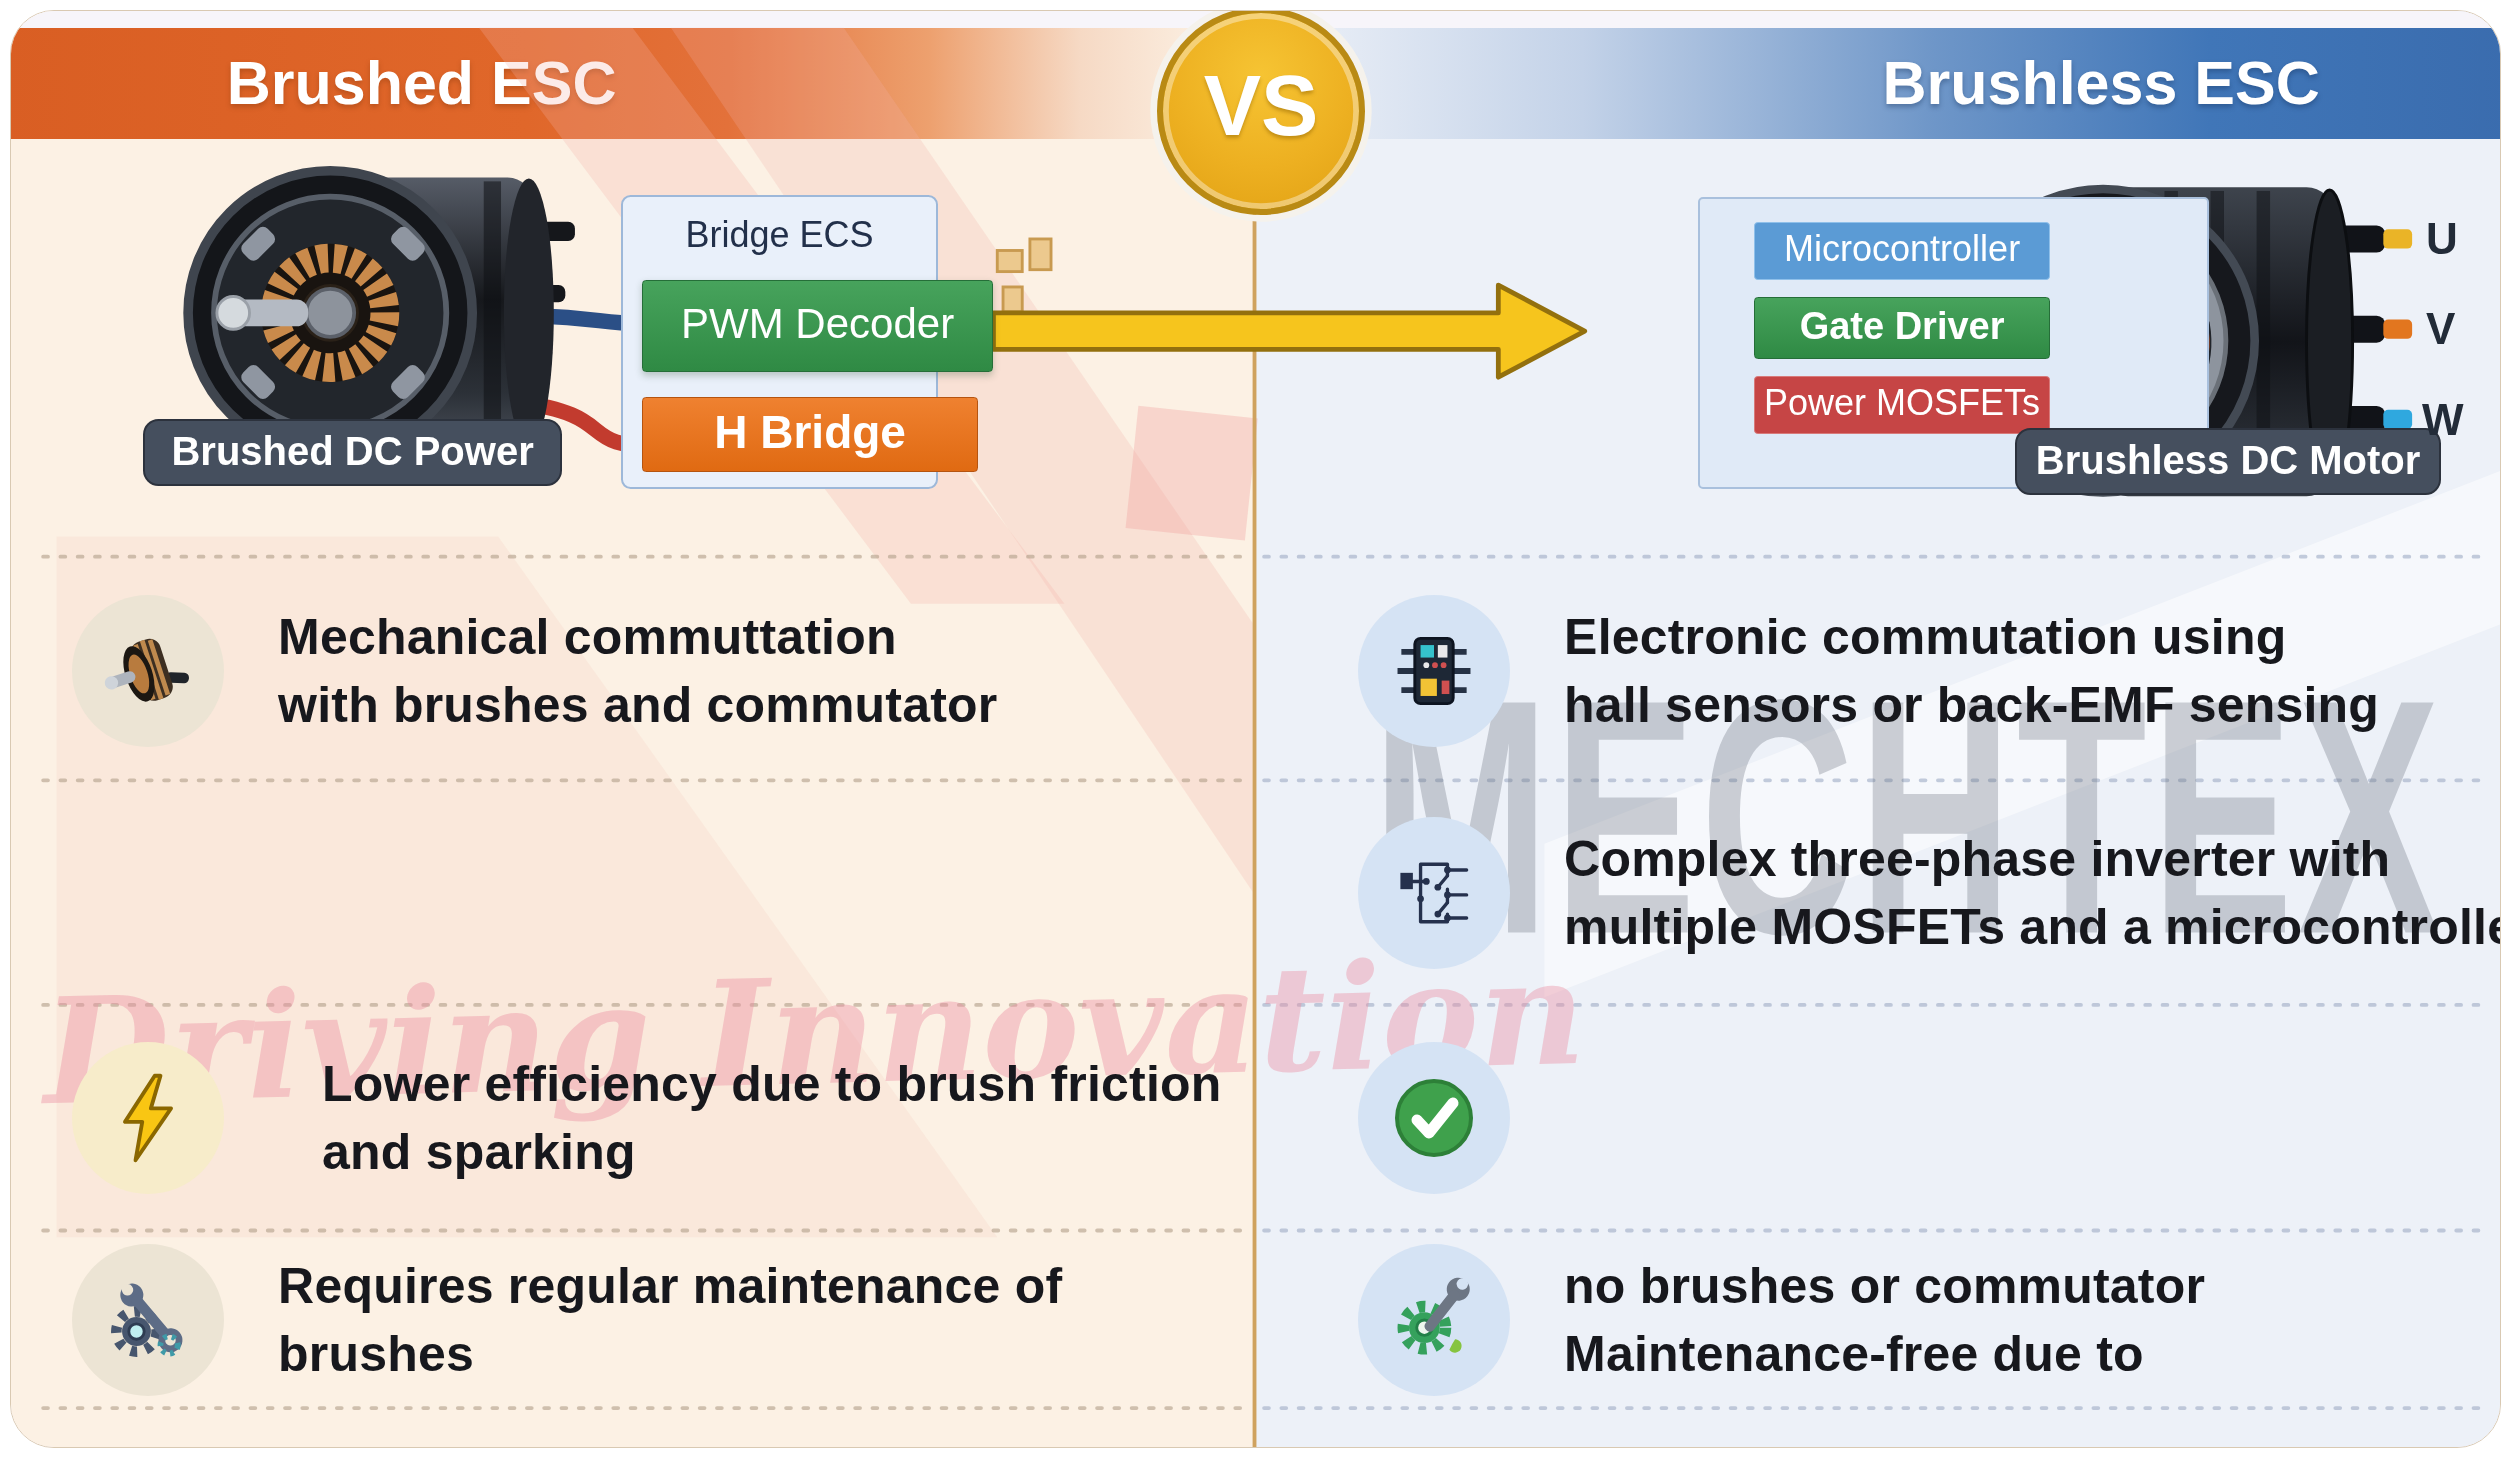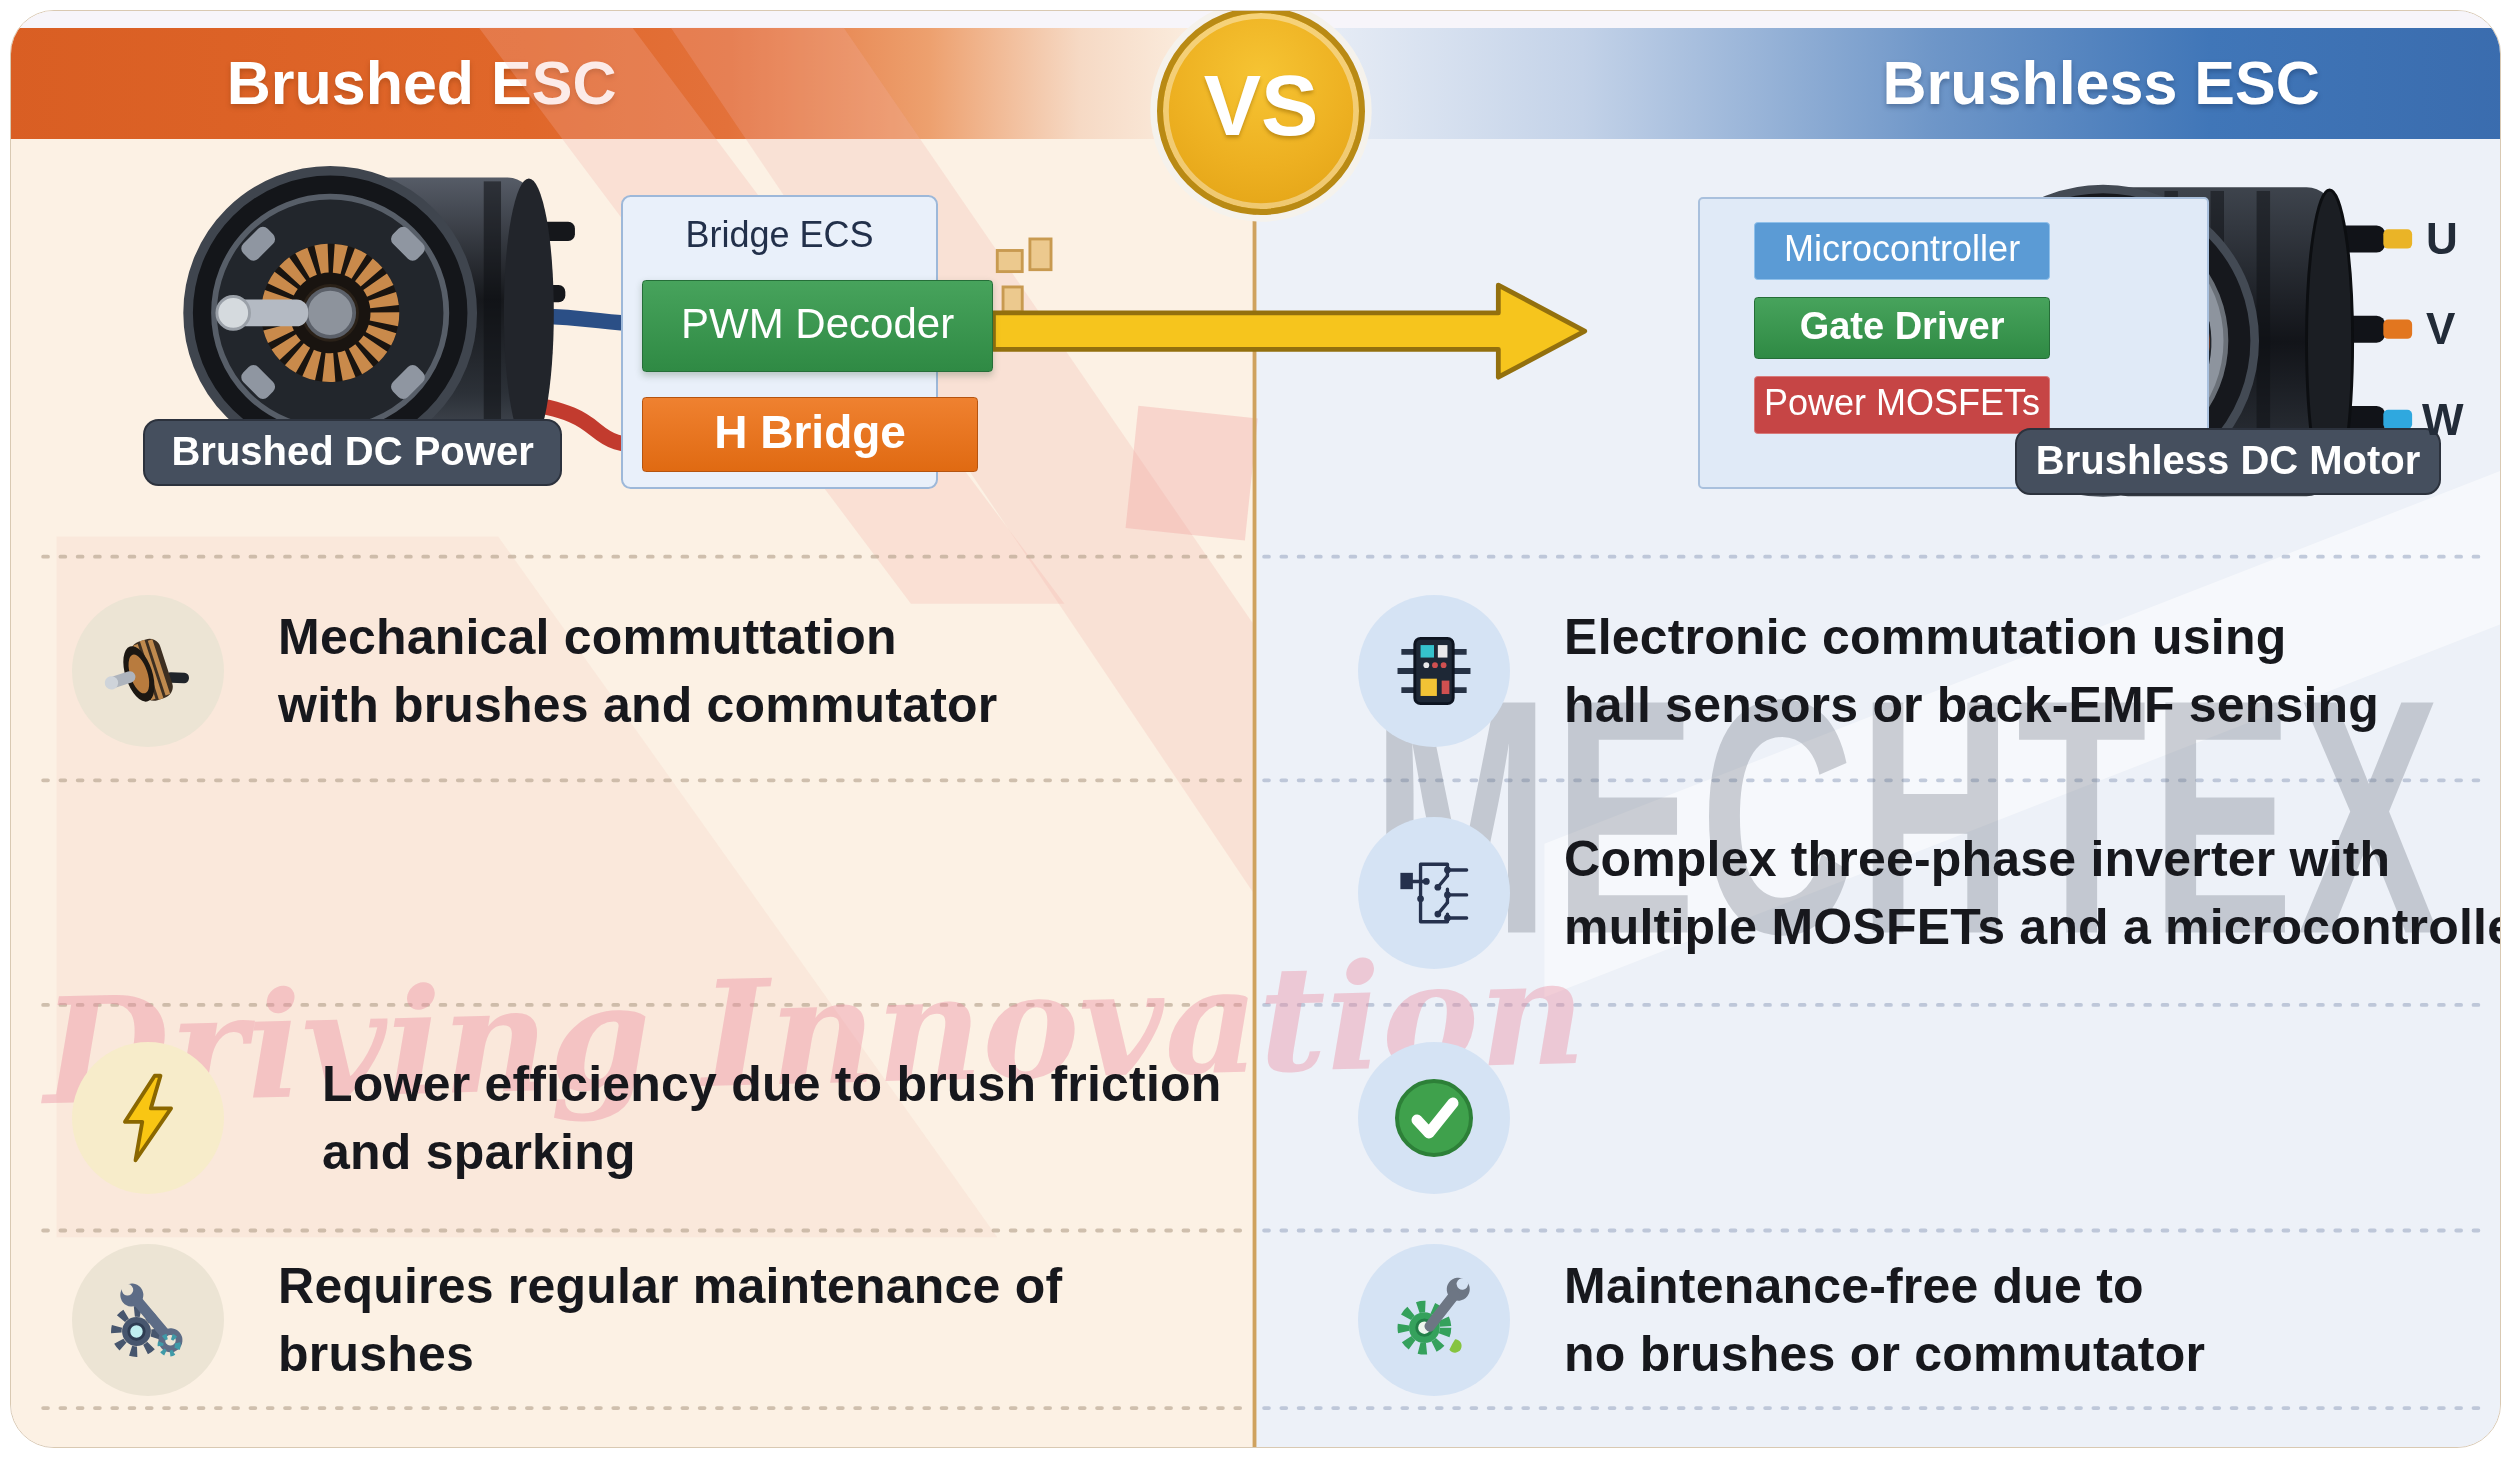--- a/index.html
+++ b/index.html
@@ -334,21 +334,21 @@
          <circle cx="40" cy="58" r="8" fill="#eef6ee" stroke="#238048" stroke-width="3"></circle>
          <g transform="rotate(38 58 40)">
            <circle cx="58" cy="12" r="12" fill="#6d7684"></circle>
            <circle cx="58" cy="5" r="6" fill="#d5e3f4"></circle>
            <rect x="53" y="14" width="11" height="52" rx="5" fill="#6d7684"></rect>
          </g>
          <path d="M72,70 a7,7 0 1 1 -6,11 l3,-6 z" fill="#86c440"></path>
        </svg>
      </div>
      <div class="row-text">
+       <div>no brushes or commutator</div>
        <div>Maintenance-free due to</div>
-       <div>no brushes or commutator</div>
      </div>
    </div>
 
   </div>
  </div>
 </div>
 
 
 </body></html>

